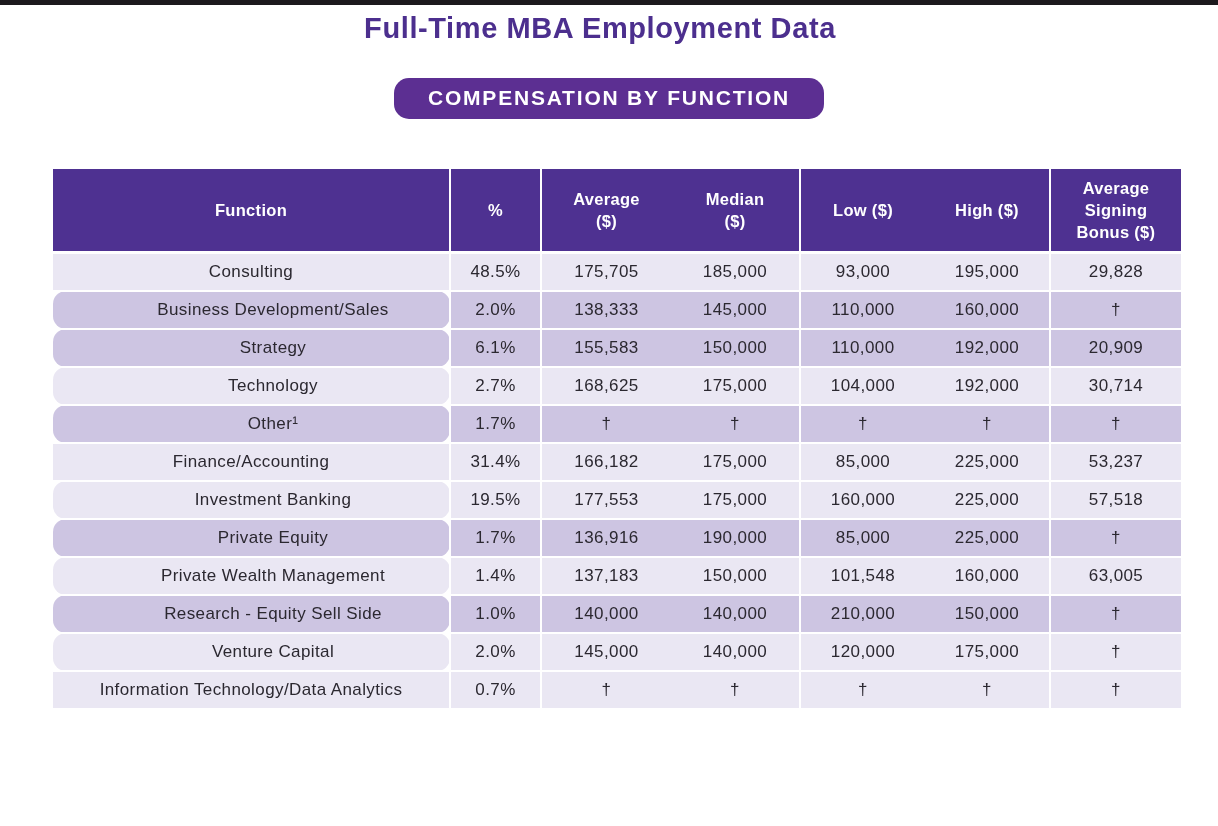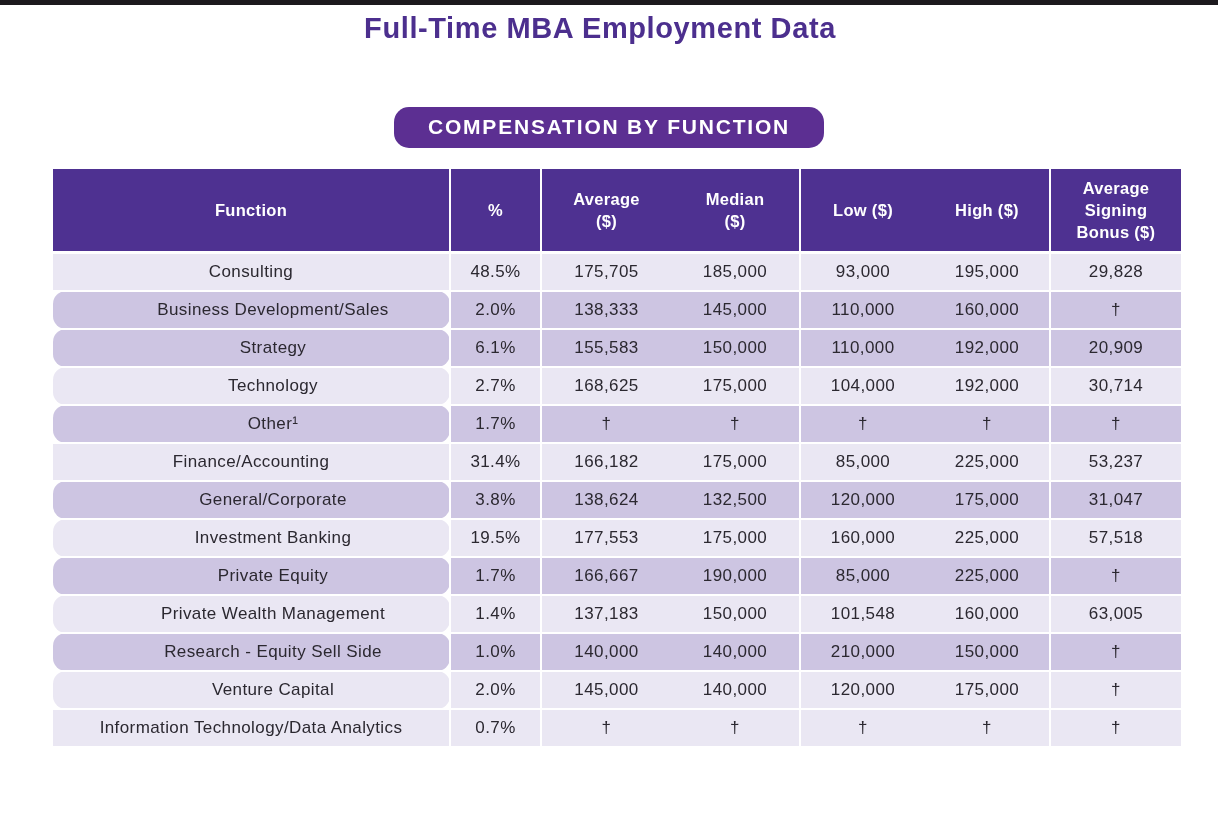--- a/index.html
+++ b/index.html
@@ -24,21 +24,21 @@
     width: 1200px;
     margin: 0;
     text-align: center;
     font-size: 29px;
     font-weight: bold;
     letter-spacing: 0.6px;
     color: var(--title-purple, #4c2f8e);
   }
 
   .badge-wrap {
-    position: absolute; top: 107px; left: 0;
+    position: absolute; top: 78px; left: 0;
     width: 1218px; text-align: center;
   }
   .section-badge {
     display: inline-block;
     background: var(--badge-purple, #5c2f92);
     color: #ffffff;
     font-size: 21px;
     font-weight: bold;
     letter-spacing: 1.8px;
     padding: 8px 34px 9px 34px;
@@ -177,42 +177,33 @@
           </tr>
           <tr class="light">
             <td class="function">Finance/Accounting</td>
             <td class="sep">31.4%</td>
             <td class="sep">166,182</td>
             <td class="">175,000</td>
             <td class="sep">85,000</td>
             <td class="">225,000</td>
             <td class="sep">53,237</td>
           </tr>
-          <tr class="dark indent">
-            <td class="function">General/Corporate</td>
-            <td class="sep">3.8%</td>
-            <td class="sep">138,624</td>
-            <td class="">132,500</td>
-            <td class="sep">120,000</td>
-            <td class="">175,000</td>
-            <td class="sep">31,047</td>
-          </tr>
           <tr class="light indent">
             <td class="function">Investment Banking</td>
             <td class="sep">19.5%</td>
             <td class="sep">177,553</td>
             <td class="">175,000</td>
             <td class="sep">160,000</td>
             <td class="">225,000</td>
             <td class="sep">57,518</td>
           </tr>
           <tr class="dark indent">
             <td class="function">Private Equity</td>
             <td class="sep">1.7%</td>
-            <td class="sep">166,667</td>
+            <td class="sep">136,916</td>
             <td class="">190,000</td>
             <td class="sep">85,000</td>
             <td class="">225,000</td>
             <td class="sep dagger">†</td>
           </tr>
           <tr class="light indent">
             <td class="function">Private Wealth Management</td>
             <td class="sep">1.4%</td>
             <td class="sep">137,183</td>
             <td class="">150,000</td>

